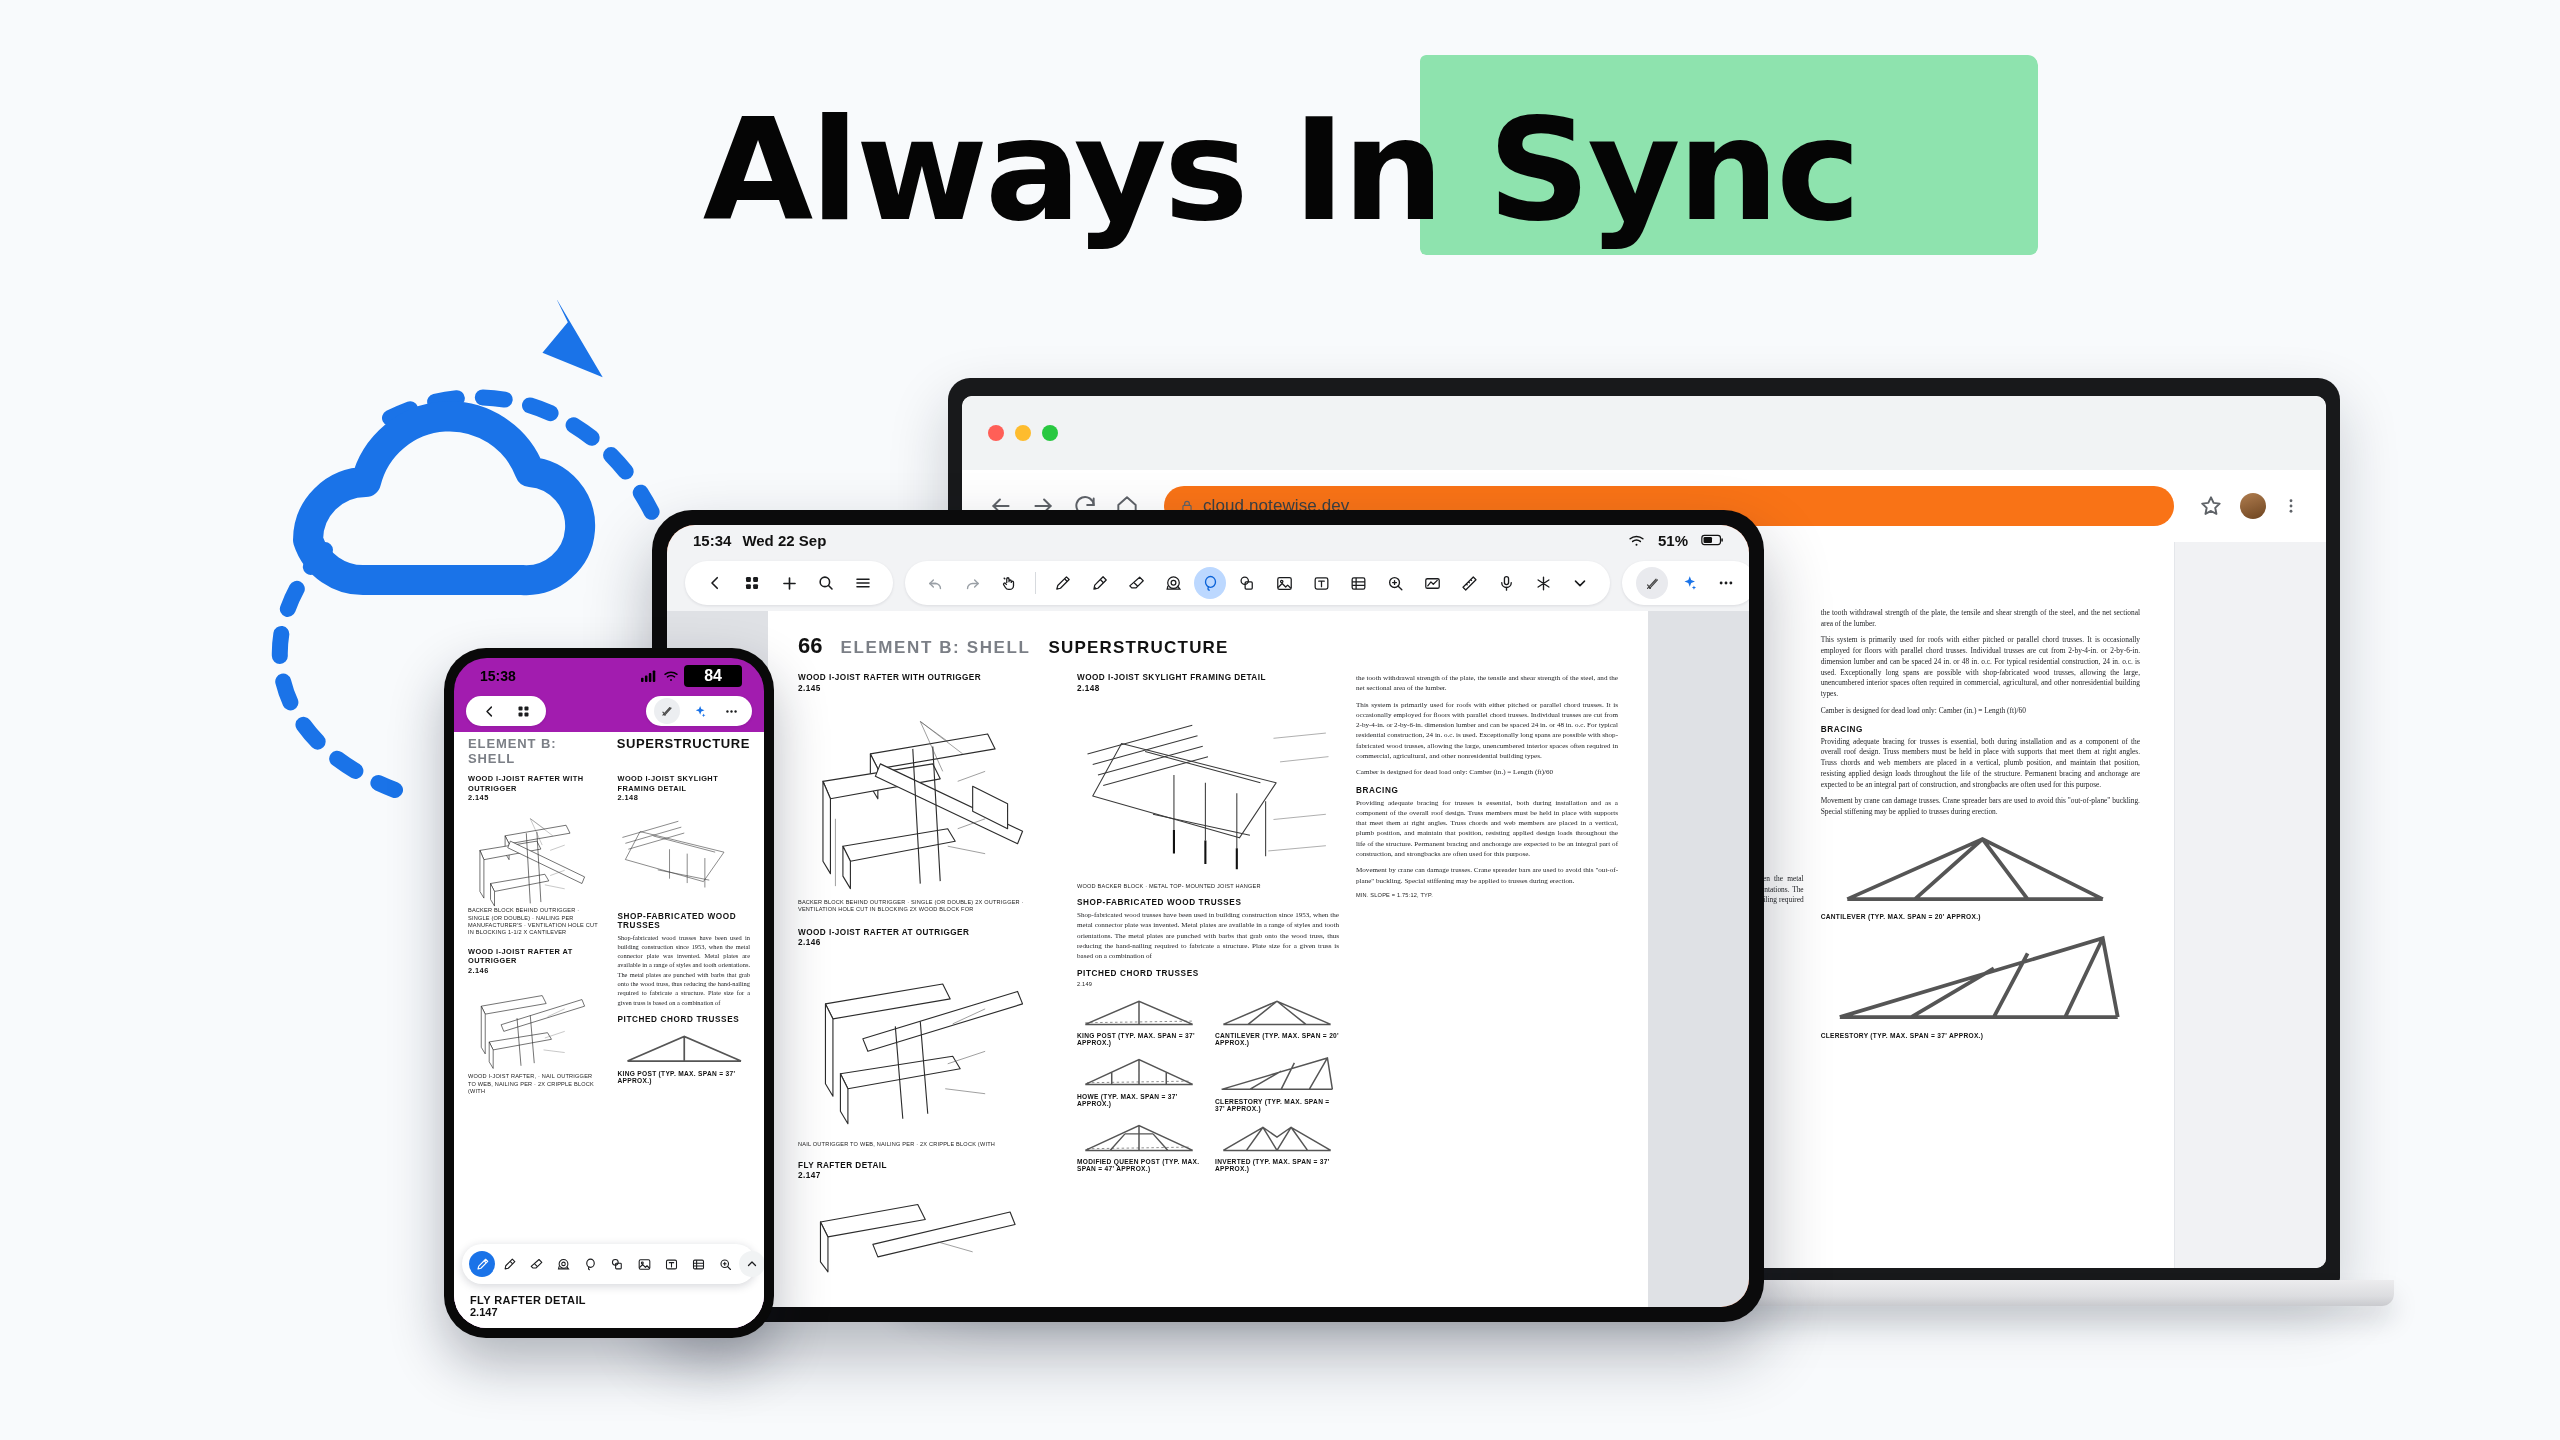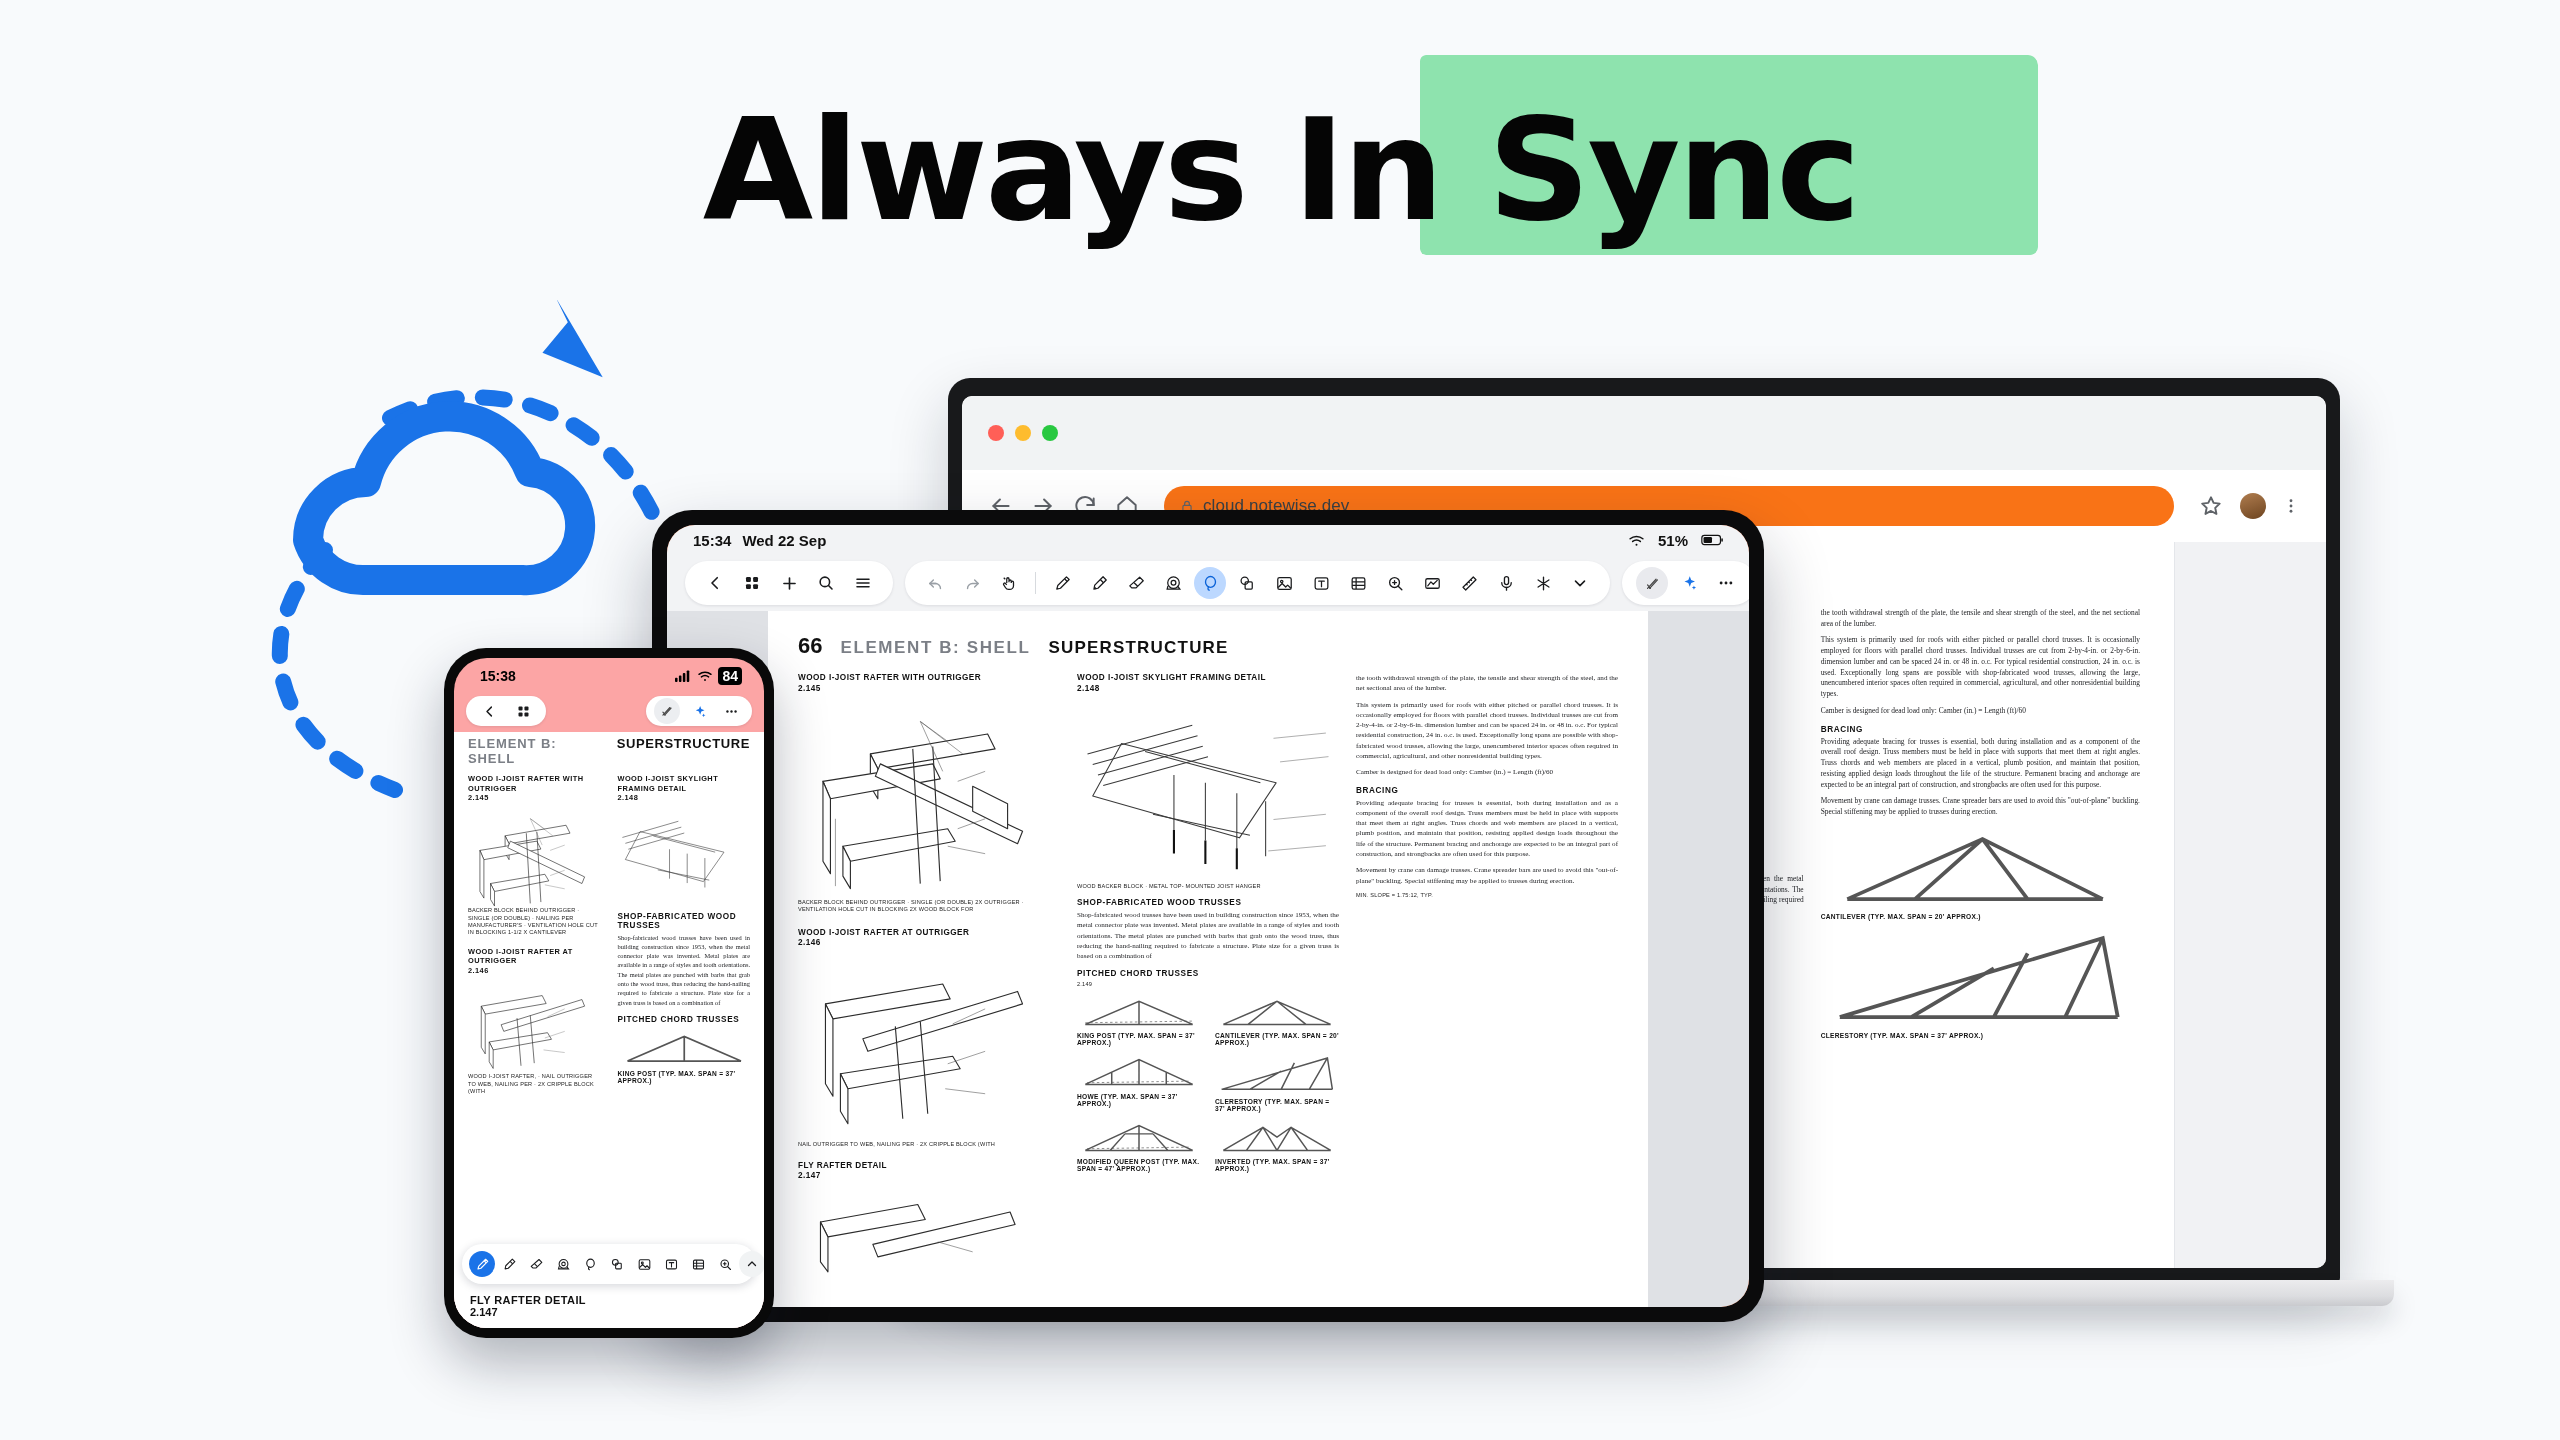--- a/index.html
+++ b/index.html
@@ -130,21 +130,21 @@
     width:880px; height:100%; background:#fff; padding:22px 30px 0 30px; overflow:hidden;
   }
 
   
   #phone{
     position:absolute; left:444px; top:648px; width:330px; height:690px; z-index:7;
     background:#090909; border-radius:42px; padding:10px;
     box-shadow:0 26px 54px rgba(15,23,42,.30);
   }
   #phone-screen{
-    width:100%; height:100%; background:#fca5a5; border-radius:33px; overflow:hidden;
+    width:100%; height:100%; background:#a21caf; border-radius:33px; overflow:hidden;
     display:flex; flex-direction:column; position:relative;
   }
   #phone-statusbar{
     height:32px; display:flex; align-items:center; justify-content:space-between;
     padding:4px 22px 0 26px; font-size:14px; font-weight:bold; color:#000; flex:0 0 auto;
   }
   #phone-status-right{ display:flex; align-items:center; gap:5px; }
   #phone-navrow{
     height:42px; display:flex; align-items:center; justify-content:space-between;
     padding:0 12px; flex:0 0 auto;
@@ -762,21 +762,21 @@
             <rect x="0" y="9" width="3" height="5" rx="1"></rect>
             <rect x="4.6" y="6.5" width="3" height="7.5" rx="1"></rect>
             <rect x="9.2" y="3.5" width="3" height="10.5" rx="1"></rect>
             <rect x="13.8" y="0.5" width="3" height="13.5" rx="1"></rect>
           </svg>
         <svg width="16" height="12" viewBox="0 0 24 18" fill="none" stroke="#000" stroke-width="2.2" stroke-linecap="round">
             <path d="M3 6.5a14 14 0 0 1 18 0"></path>
             <path d="M6.6 10.4a9 9 0 0 1 10.8 0"></path>
             <circle cx="12" cy="15" r="1.4" fill="#000" stroke="none"></circle>
           </svg>
-        <span style="background:#000;color:#fff;border-radius:4px;padding:1px 4px;font-size:14px;font-weight:bold;line-height:1.2;">
+        <span style="background:#000;color:#fff;border-radius:4px;padding:1px 20px;font-size:16px;font-weight:bold;line-height:1.2;">
           <span>84</span>
         </span>
       </div>
     </div>
 
     <div id="phone-navrow">
       <div class="pill" style="height:30px;padding:0 10px;gap:8px">
         <div class="ph-btn">
             <svg width="15" height="15" viewBox="0 0 24 24" fill="none" stroke="currentColor" stroke-width="2.3" stroke-linecap="round" stroke-linejoin="round">
               <path d="M15 5l-7 7 7 7"></path>

